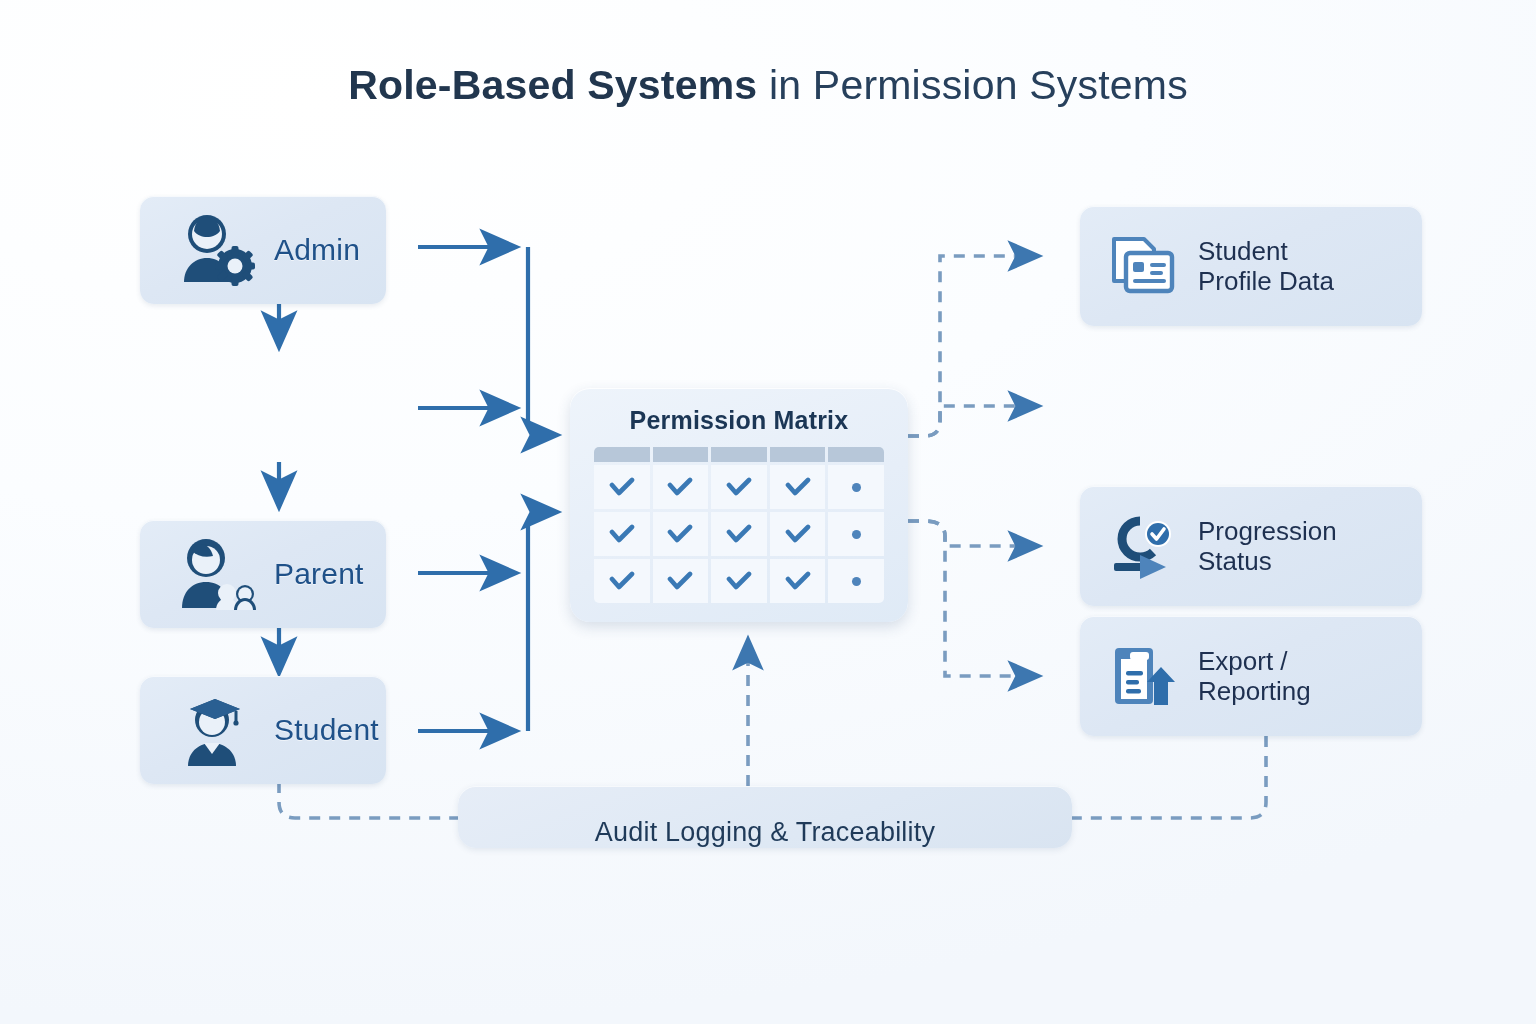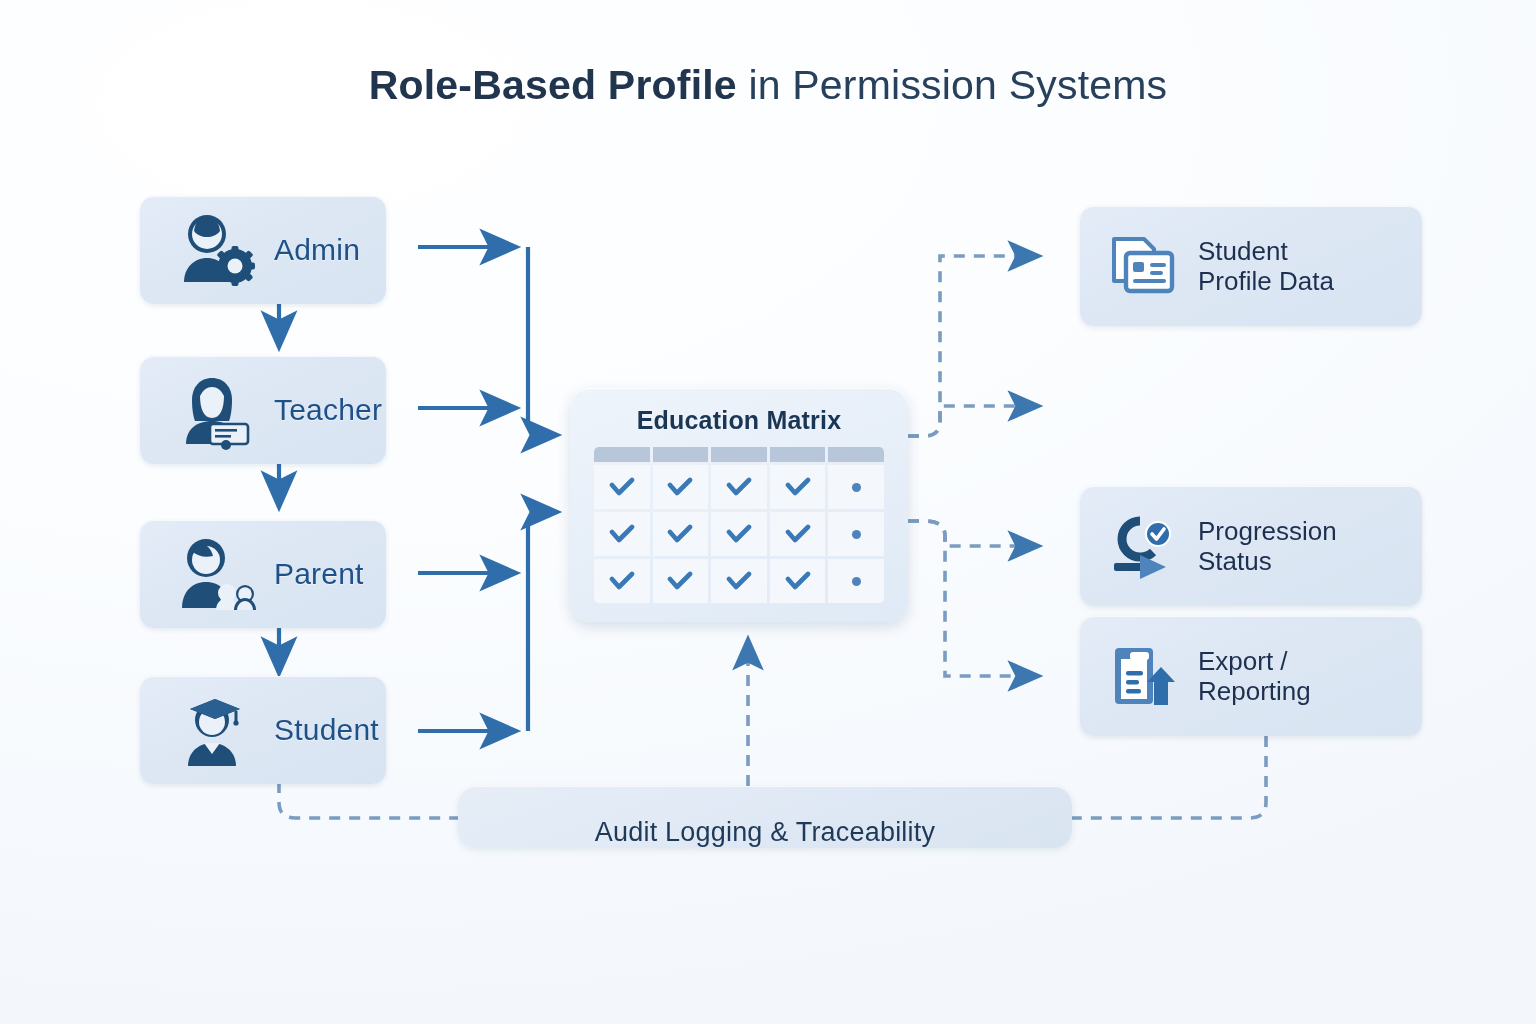--- a/index.html
+++ b/index.html
@@ -103,21 +103,21 @@
 
   
   #wires{position:absolute;left:0;top:0;width:1536px;height:1024px;pointer-events:none;}
 </style>
 </head>
 <body>
 
 <div id="stage">
 
   <div id="title">
-    <span class="strong">Role-Based Profile</span><span class="light"> in Permission Systems</span>
+    <span class="strong">Role-Based Systems</span><span class="light"> in Permission Systems</span>
   </div>
 
   <svg id="wires" viewBox="0 0 1536 1024">
     <defs>
       <marker id="arrS" markerWidth="11" markerHeight="11" refX="8.5" refY="5" orient="auto">
         <path d="M0,0.6 L10,5 L0,9.4 L2.2,5 Z" fill="#2f6eab"></path>
       </marker>
       <marker id="arrD" markerWidth="11" markerHeight="11" refX="8.5" refY="5" orient="auto">
         <path d="M0,0.6 L10,5 L0,9.4 L2.2,5 Z" fill="#3d77b0"></path>
       </marker>
@@ -170,32 +170,20 @@
         <rect x="45" y="41" width="7" height="10" rx="2" transform="rotate(-45 48.5 46)"></rect>
         <rect x="70" y="41" width="7" height="10" rx="2" transform="rotate(45 73.5 46)"></rect>
         <rect x="45" y="61" width="7" height="10" rx="2" transform="rotate(45 48.5 66)"></rect>
         <rect x="70" y="61" width="7" height="10" rx="2" transform="rotate(-45 73.5 66)"></rect>
       </g>
       <circle cx="61" cy="56" r="7.5" fill="#eaf1f9"></circle>
     </svg>
     <span class="role-label">Admin</span>
   </div>
 
-  <div class="card role-card" style="top:356px">
-    <svg class="role-icon" viewBox="0 0 86 80">
-      <path d="M18 30c0-13 8-22 20-22s20 9 20 22c0 8-1 16-3 21H21c-2-5-3-13-3-21z" fill="#1f4e79"></path>
-      <path d="M26 26c0 13 4 22 12 22s12-9 12-22c-3-6-7-9-12-9s-9 3-12 9z" fill="#eaf1f9"></path>
-      <path d="M12 74c0-14 10-23 26-23s26 9 26 23z" fill="#1f4e79"></path>
-      <rect x="36" y="54" width="38" height="20" rx="3" fill="#eaf1f9" stroke="#1f4e79" stroke-width="2.6"></rect>
-      <rect x="41" y="59" width="22" height="2.6" fill="#1f4e79"></rect>
-      <rect x="41" y="65" width="16" height="2.6" fill="#1f4e79"></rect>
-      <circle cx="52" cy="75" r="5" fill="#1f4e79"></circle>
-    </svg>
-    <span class="role-label">Teacher</span>
-  </div>
 
   <div class="card role-card" style="top:520px">
     <svg class="role-icon" viewBox="0 0 86 80">
       <circle cx="32" cy="24" r="19" fill="#1f4e79"></circle>
       <path d="M18 26a14 14 0 0 0 28 0 14 14 0 0 0-28 0z" fill="#eaf1f9"></path>
       <path d="M18 17c5 5 13 7 21 5-2-8-7-12-12-12-4 0-7 3-9 7z" fill="#1f4e79"></path>
       <path d="M8 74c0-16 10-26 24-26s24 10 24 26z" fill="#1f4e79"></path>
       <circle cx="53" cy="59" r="9" fill="#eaf1f9"></circle>
       <path d="M42 76c0-7 5-12 11-12s11 5 11 12z" fill="#eaf1f9"></path>
       <circle cx="71" cy="60" r="9" fill="#1f4e79"></circle>
@@ -214,21 +202,21 @@
       <path d="M30 53h16l-8 11z" fill="#eaf1f9"></path>
       <path d="M16 19 41 9l25 10-25 10z" fill="#1f4e79"></path>
       <path d="M16 19 41 9l25 10-25 10z" fill="#2a5f92"></path>
       <path d="M62 21v11" stroke="#1f4e79" stroke-width="3" fill="none"></path>
       <circle cx="62" cy="33" r="2.6" fill="#1f4e79"></circle>
     </svg>
     <span class="role-label">Student</span>
   </div>
 
   <div id="matrix">
-    <div id="matrix-title">Education Matrix</div>
+    <div id="matrix-title">Permission Matrix</div>
     <div id="matrix-grid">
       <div class="mx-head"></div>
       <div class="mx-head"></div>
       <div class="mx-head"></div>
       <div class="mx-head"></div>
       <div class="mx-head"></div>
 
       <div class="mx-cell">
           <svg width="26" height="20" viewBox="0 0 26 20">
             <path d="M3 8 L10 16 L23 3" fill="none" stroke="#3a79b5" stroke-width="4.6" stroke-linecap="round" stroke-linejoin="round"></path>

